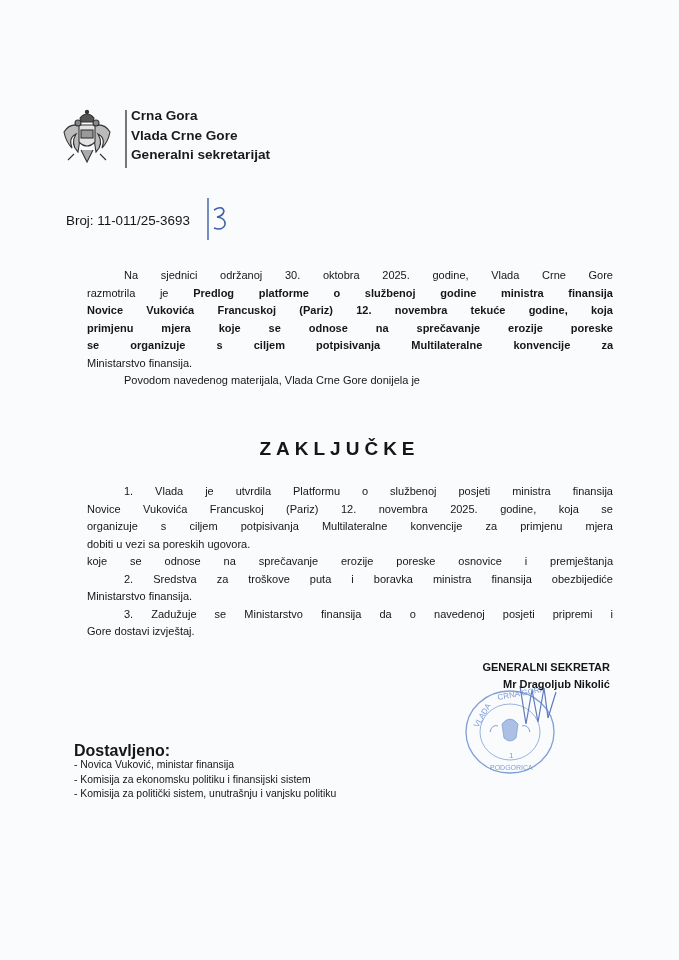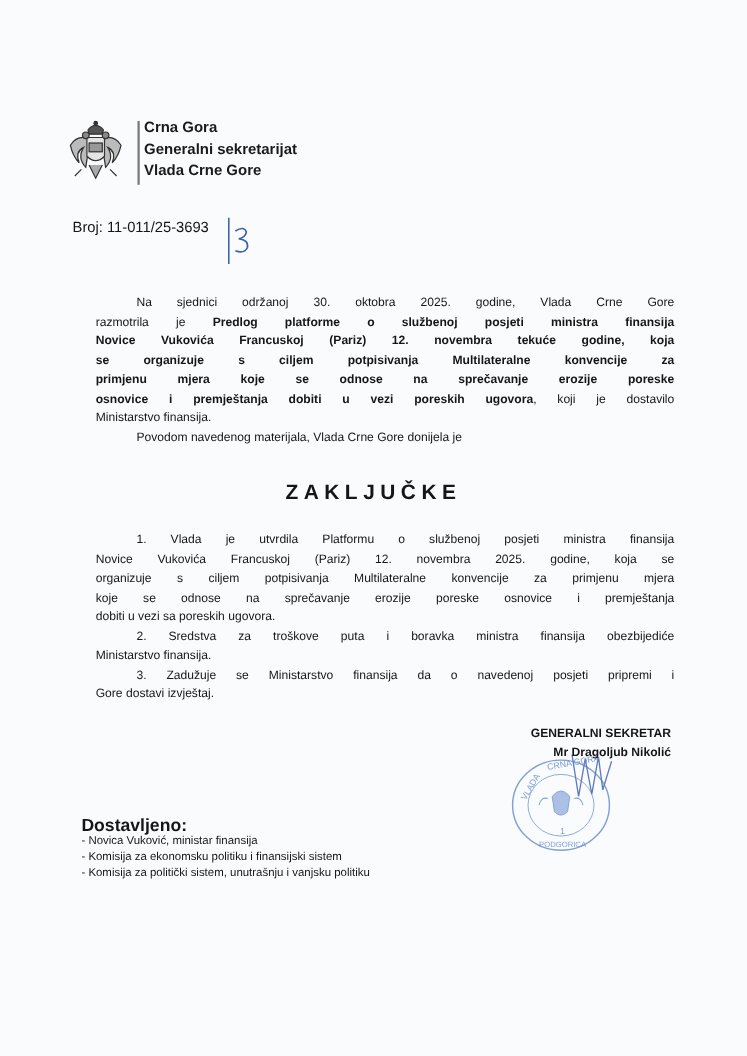--- a/index.html
+++ b/index.html
@@ -11,21 +11,21 @@
     position: relative;
   }
   .page { position: absolute; left: 0; top: 0; width: 624px; height: 960px; }
 
   
   .header { position: absolute; left: 60px; top: 104px; height: 62px; }
   .coat { position: absolute; left: 0; top: 4px; width: 54px; height: 60px; }
   .vline { position: absolute; left: 65px; top: 6px; width: 1.5px; height: 58px; background: #777; }
   .org { position: absolute; left: 71px; top: 2px; font-weight: bold; font-size: 13.6px; line-height: 19.5px; white-space: nowrap; color: #1a1a1a; }
 
-  .ref { position: absolute; left: 66px; top: 199px; font-size: 13.4px; white-space: nowrap; }
+  .ref { position: absolute; left: 66px; top: 213px; font-size: 13.4px; white-space: nowrap; }
   .ref-hand { position: absolute; left: 205px; top: 196px; width: 30px; height: 46px; }
   .place-date { position: absolute; left: 353px; top: 205px; font-size: 13.4px; white-space: nowrap; }
 
   .para {
     position: absolute; left: 87px; width: 526px;
     font-size: 11px; line-height: 17.5px; text-align: justify;
   }
   .para b { font-weight: bold; }
   .line { display: block; text-align: justify; text-align-last: justify; white-space: nowrap; }
   .line.last { text-align-last: left; }
@@ -59,51 +59,50 @@
         <circle cx="18" cy="15" r="3" fill="#888"></circle>
         <circle cx="36" cy="15" r="3" fill="#888"></circle>
 
         <path d="M21 42 L27 54 L33 42" fill="#aaa"></path>
         <path d="M14 46 L8 52 M40 46 L46 52"></path>
       </g>
     </svg>
     <div class="vline"></div>
     <div class="org">
       <div>Crna Gora</div>
+      <div>Vlada Crne Gore</div>
       <div>Generalni sekretarijat</div>
-      <div>Vlada Crne Gore</div>
     </div>
   </div>
 
   <div class="ref">Broj: 11-011/25-3693</div>
   <svg class="ref-hand" viewBox="0 0 30 46">
     <path d="M3 2 L3 44" stroke="#3b5fa8" stroke-width="1.4" fill="none"></path>
     <path d="M9 14 Q17 9 19 15 Q18 20 12 21 Q21 22 20 29 Q17 35 9 32" stroke="#3b5fa8" stroke-width="1.5" fill="none"></path>
   </svg>
 
   <div class="para" style="top:267px;">
     <span class="line" style="padding-left:37px;"><span>Na sjednici održanoj 30. oktobra 2025. godine, Vlada Crne Gore</span></span>
-    <span class="line"><span>razmotrila je </span><b>Predlog platforme o službenoj posjeti ministra finansija</b></span>
+    <span class="line"><span>razmotrila je </span><b>Predlog platforme o službenoj godine ministra finansija</b></span>
     <span class="line"><b>Novice Vukovića Francuskoj (Pariz) 12. novembra tekuće godine, koja</b></span>
+    <span class="line"><b style="word-spacing:5px;">primjenu mjera koje se odnose na sprečavanje erozije poreske</b></span>
     <span class="line"><b style="word-spacing:6px;">se organizuje s ciljem potpisivanja Multilateralne konvencije za</b></span>
-    <span class="line"><b style="word-spacing:5px;">primjenu mjera koje se odnose na sprečavanje erozije poreske</b></span>
-    <span class="line"><b>osnovice i premještanja dobiti u vezi poreskih ugovora</b><span>, koji je dostavilo</span></span>
     <span class="line last"><span>Ministarstvo finansija.</span></span>
     <span class="line last" style="padding-left:37px;"><span>Povodom navedenog materijala, Vlada Crne Gore donijela je</span></span>
   </div>
 
   <div class="title">ZAKLJUČKE</div>
 
   <div class="para" style="top:483px;">
     <div>
       <span class="line" style="padding-left:37px;">1. Vlada je utvrdila Platformu o službenoj posjeti ministra finansija</span>
       <span class="line">Novice Vukovića Francuskoj (Pariz) 12. novembra 2025. godine, koja se</span>
       <span class="line">organizuje s ciljem potpisivanja Multilateralne konvencije za primjenu mjera</span>
+      <span class="line last">dobiti u vezi sa poreskih ugovora.</span>
       <span class="line" style="word-spacing:4px;">koje se odnose na sprečavanje erozije poreske osnovice i premještanja</span>
-      <span class="line last">dobiti u vezi sa poreskih ugovora.</span>
     </div>
     <div>
       <span class="line" style="padding-left:37px;">2. Sredstva za troškove puta i boravka ministra finansija obezbijediće</span>
       <span class="line last">Ministarstvo finansija.</span>
     </div>
     <div>
       <span class="line" style="padding-left:37px;">3. Zadužuje se Ministarstvo finansija da o navedenoj posjeti pripremi i</span>
       <span class="line last">Gore dostavi izvještaj.</span>
     </div>
   </div>

